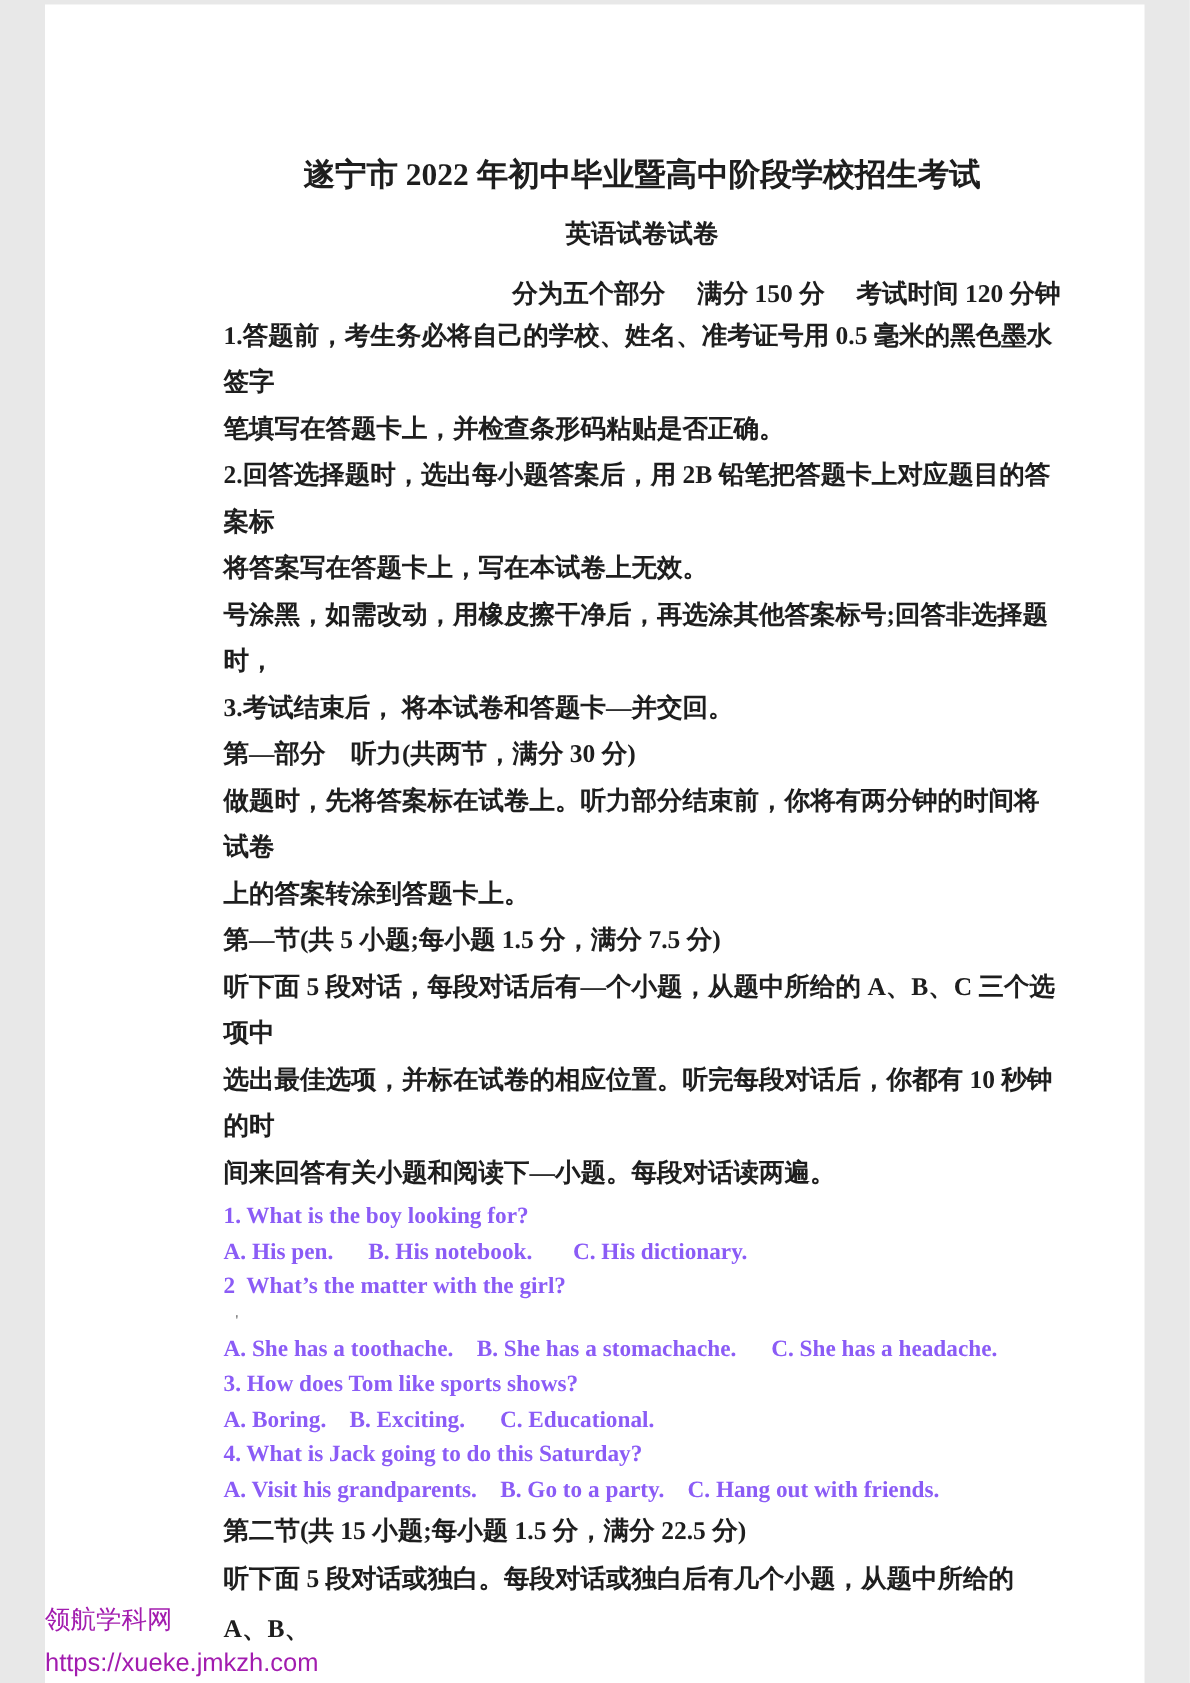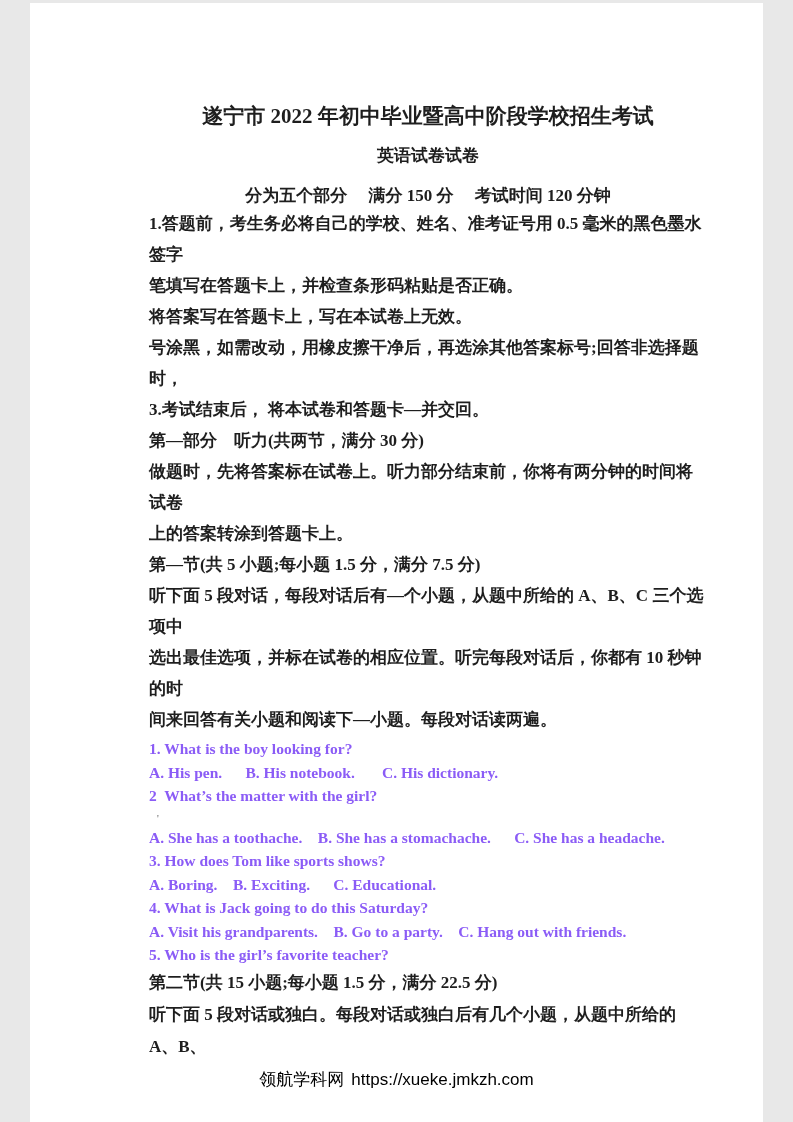--- a/index.html
+++ b/index.html
@@ -35,20 +35,21 @@
     color: #1e1e1e;
     white-space: pre-wrap;
   }
   .meta {
     margin-top: 16px;
     font-size: 17px;
     line-height: 24px;
     font-weight: 700;
     color: #1e1e1e;
     white-space: pre-wrap;
+    text-align: right;
   }
   .cn {
     font-size: 17px;
     line-height: 31px;
     font-weight: 700;
     color: #1e1e1e;
     white-space: pre-wrap;
   }
   .cn-first { margin-top: 2px; }
   .cn2 {
@@ -79,35 +80,37 @@
     position: absolute;
     left: 0;
     right: 0;
     top: 1066px;
     display: flex;
     justify-content: center;
     gap: 7px;
     font-family: "Liberation Sans", sans-serif;
     font-size: 17px;
     line-height: 22px;
-    color: #000000;
+    color: #a21caf;
+    flex-direction: column;
   }
 </style>
 </head>
 <body>
 
 <div class="page">
   <div class="content">
 
     <div class="title1 center">遂宁市 2022 年初中毕业暨高中阶段学校招生考试</div>
     <div class="title2 center">英语试卷试卷</div>
     <div class="meta center">分为五个部分　 满分 150 分　 考试时间 120 分钟</div>
 
     <div class="cn">1.答题前，考生务必将自己的学校、姓名、准考证号用 0.5 毫米的黑色墨水签字</div>
     <div class="cn">笔填写在答题卡上，并检查条形码粘贴是否正确。</div>
+    <div class="cn">2.回答选择题时，选出每小题答案后，用 2B 铅笔把答题卡上对应题目的答案标</div>
     <div class="cn">将答案写在答题卡上，写在本试卷上无效。</div>
     <div class="cn">号涂黑，如需改动，用橡皮擦干净后，再选涂其他答案标号;回答非选择题时，</div>
     <div class="cn">3.考试结束后， 将本试卷和答题卡—并交回。</div>
 
     <div class="cn">第—部分　听力(共两节，满分 30 分)</div>
     <div class="cn">做题时，先将答案标在试卷上。听力部分结束前，你将有两分钟的时间将试卷</div>
     <div class="cn">上的答案转涂到答题卡上。</div>
 
     <div class="cn">第—节(共 5 小题;每小题 1.5 分，满分 7.5 分)</div>
     <div class="cn">听下面 5 段对话，每段对话后有—个小题，从题中所给的 A、B、C 三个选项中</div>
@@ -120,21 +123,20 @@
 
     <div class="art-row">
       <span class="art">'</span>
     </div>
 
     <div class="en">A. She has a toothache.    B. She has a stomachache.      C. She has a headache.</div>
     <div class="en">3. How does Tom like sports shows?</div>
     <div class="en">A. Boring.    B. Exciting.      C. Educational.</div>
     <div class="en">4. What is Jack going to do this Saturday?</div>
     <div class="en">A. Visit his grandparents.    B. Go to a party.    C. Hang out with friends.</div>
-    <div class="en">5. Who is the girl’s favorite teacher?</div>
 
     <div class="cn">第二节(共 15 小题;每小题 1.5 分，满分 22.5 分)</div>
     <div class="cn2 sec2-first">听下面 5 段对话或独白。每段对话或独白后有几个小题，从题中所给的 A、B、</div>
 
   </div>
 
   <div class="footer">
     <span>领航学科网</span>
     <span>https://xueke.jmkzh.com</span>
   </div>

